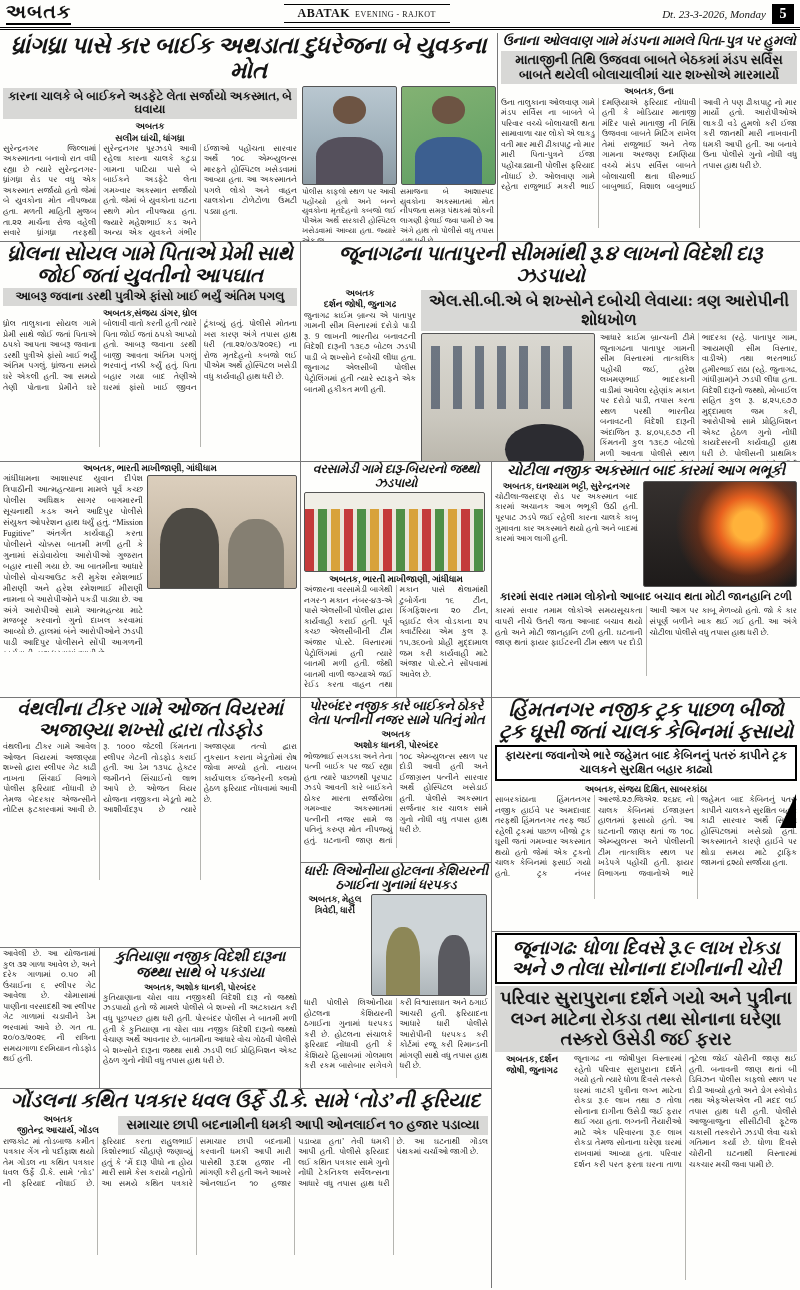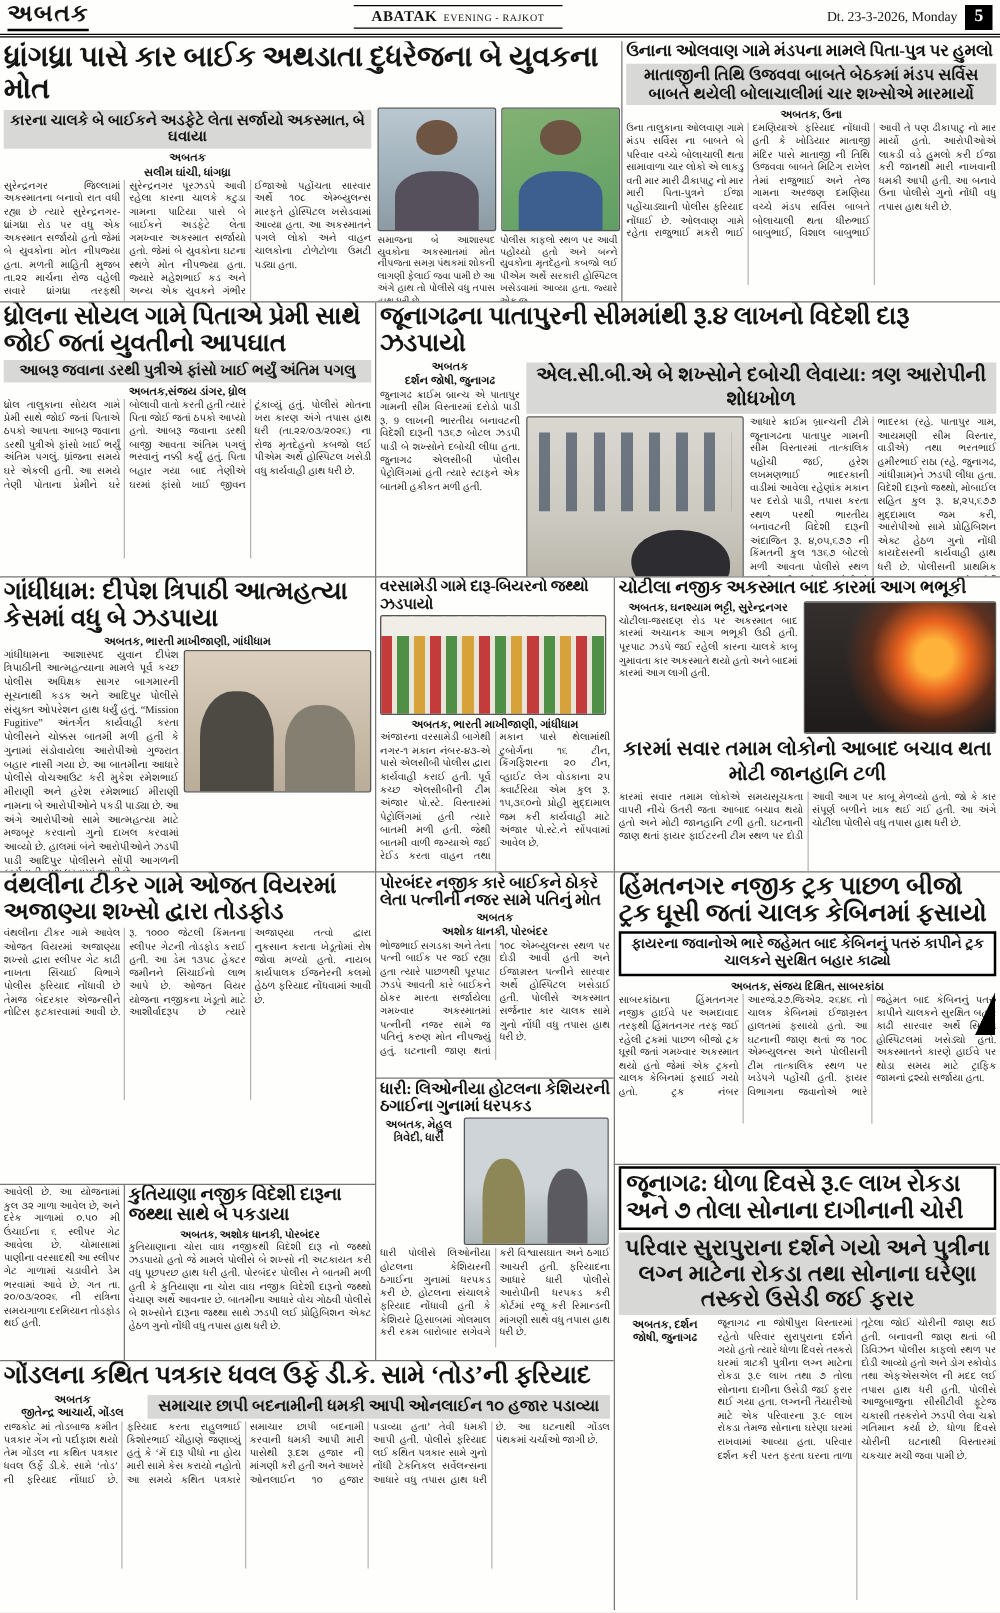--- a/index.html
+++ b/index.html
@@ -6,35 +6,35 @@
   .page{position:relative;width:800px;height:1290px;margin:0 auto;background:#fefefc;color:#141414;
         font-family:"Liberation Serif","DejaVu Sans",sans-serif;overflow:hidden;border-right:1px solid #444;}
   
   .mast{position:absolute;left:0;top:0;width:800px;height:30px;border-bottom:3px double #000;
         display:flex;align-items:center;justify-content:space-between;padding:0 6px;box-sizing:border-box;}
   .logo{font-size:19px;font-weight:bold;letter-spacing:1px;border-bottom:2px solid #000;line-height:1.1;}
   .m-center{display:flex;align-items:baseline;gap:5px;border-top:1px solid #000;border-bottom:1px solid #000;padding:1px 14px;}
   .m-title{font-weight:bold;font-size:12px;letter-spacing:.5px;}
   .m-sub{font-size:8px;font-weight:normal;letter-spacing:.5px;}
   .m-right{display:flex;align-items:center;gap:6px;}
-  .m-date{font-size:11px;}
+  .m-date{font-size:11px;font-style:italic;}
   .pageno{display:inline-block;width:22px;height:20px;background:#000;color:#fff;font-weight:bold;
           font-size:14px;text-align:center;line-height:20px;}
   
   .art{position:absolute;box-sizing:border-box;overflow:hidden;padding:1px 3px;}
-  .hl{margin:0 0 2px 0;font-weight:bold;line-height:1.08;letter-spacing:-.2px;}
+  .hl{margin:0 0 2px 0;font-weight:bold;text-align:center;line-height:1.08;letter-spacing:-.2px;font-style:italic;}
   .sub{background:#d8d8d6;font-weight:bold;text-align:center;padding:2px 4px;margin:2px 0;line-height:1.15;}
   .sub-box{border:2px solid #000;background:#fff;font-weight:bold;text-align:center;padding:2px 6px;margin:3px 0;line-height:1.2;position:relative;}
   .hl-box{border:2px solid #000;padding:3px 4px;}
   .by{font-weight:bold;text-align:center;font-size:9px;line-height:1.25;}
   .body{font-size:8.5px;line-height:1.32;text-align:justify;overflow:hidden;column-gap:7px;column-rule:1px solid #b5b5b0;}
   .cols2{column-count:2}.cols3{column-count:3}.cols5{column-count:5;font-size:8px;}
   .cap{font-size:7.6px;line-height:1.3;text-align:justify;overflow:hidden;}
   .row{display:flex;gap:5px;}
-  .highlight{font-weight:bold;text-align:center;font-size:16px;line-height:1.25;margin:3px 0;}
+  .highlight{font-weight:bold;text-align:center;font-size:11px;line-height:1.25;margin:3px 0;}
   
   .ph{position:relative;border:1px solid #555;border-radius:2px;overflow:hidden;flex-shrink:0;background:#c9c9c4;}
   .ph-person::before{content:"";position:absolute;width:36%;height:28%;left:32%;top:10%;background:#6d5443;border-radius:50%;}
   .ph-person::after{content:"";position:absolute;width:72%;height:48%;left:14%;bottom:0;background:#55505c;border-radius:42% 42% 0 0;}
   .ph-man1{background:linear-gradient(180deg,#b9c7d0 0%,#a0b1bb 55%,#8c9aa3 100%);}
   .ph-man2{background:linear-gradient(160deg,#83b273 0%,#5f9e63 100%);}
   .shirt-blue::after{background:#3c5f90;}
   .ph-group{background:linear-gradient(180deg,#dad8d1 0%,#cbc8bf 55%,#b3afa4 100%);}
   .ph-group::before{content:"";position:absolute;left:5%;top:8%;width:90%;height:42%;
       background:repeating-linear-gradient(90deg,#4a5668 0 9px,transparent 9px 22px);opacity:.75;}
@@ -78,22 +78,22 @@
         <div class="by">અબતક</div>
         <div class="by">સલીમ ઘાંચી, ધાંગધ્રા</div>
         <div class="body cols3" style="height:113px;font-size:8px;">સુરેન્દ્રનગર જિલ્લામાં અકસ્માતના બનાવો રાત વધી રહ્યા છે ત્યારે સુરેન્દ્રનગર-ધ્રાંગધ્રા રોડ પર વધુ એક અકસ્માત સર્જાયો હતો જેમાં બે યુવકોના મોત નીપજ્યા હતા. મળતી માહિતી મુજબ તા.૨૨ માર્ચના રોજ વહેલી સવારે ધ્રાંગધ્રા તરફથી સુરેન્દ્રનગર પૂરઝડપે આવી રહેલા કારના ચાલકે કટુડા ગામના પાટિયા પાસે બે બાઈકને અડફેટે લેતા ગમખ્વાર અકસ્માત સર્જાયો હતો. જેમાં બે યુવકોના ઘટના સ્થળે મોત નીપજ્યા હતા. જ્યારે મહેશભાઈ કડ અને અન્ય એક યુવકને ગંભીર ઈજાઓ પહોંચતા સારવાર અર્થે ૧૦૮ એમ્બ્યુલન્સ મારફતે હોસ્પિટલ ખસેડવામાં આવ્યા હતા. આ અકસ્માતને પગલે લોકો અને વાહન ચાલકોના ટોળેટોળા ઉમટી પડ્યા હતા.</div>
       </div>
       <div style="width:192px;">
         <div class="row" style="gap:4px;">
           <div class="ph ph-person ph-man1" style="width:93px;height:97px;"></div>
           <div class="ph ph-person ph-man2 shirt-blue" style="width:93px;height:97px;"></div>
         </div>
         <div class="row" style="gap:4px;margin-top:2px;">
+          <div class="cap" style="width:94px;height:62px;">પોલીસ કાફલો સ્થળ પર આવી પહોંચ્યો હતો અને બન્ને યુવકોના મૃતદેહનો કબજો લઈ પીએમ અર્થે સરકારી હોસ્પિટલ ખસેડવામાં આવ્યા હતા. જ્યારે એક જ</div>
           <div class="cap" style="width:94px;height:62px;">સમાજના બે આશાસ્પદ યુવકોના અકસ્માતમાં મોત નીપજતા સમગ્ર પંથકમાં શોકની લાગણી ફેલાઈ જવા પામી છે આ અંગે હાથ તો પોલીસે વધુ તપાસ હાથ ધરી છે.</div>
-          <div class="cap" style="width:94px;height:62px;">પોલીસ કાફલો સ્થળ પર આવી પહોંચ્યો હતો અને બન્ને યુવકોના મૃતદેહનો કબજો લઈ પીએમ અર્થે સરકારી હોસ્પિટલ ખસેડવામાં આવ્યા હતા. જ્યારે એક જ</div>
         </div>
       </div>
     </div>
   </section>
 
   <section class="art bl bb" style="left:497px;top:33px;width:303px;height:209px;">
     <h1 class="hl" style="font-size:13.5px;">ઉનાના ઓલવાણ ગામે મંડપના મામલે પિતા-પુત્ર પર હુમલો</h1>
     <div class="sub" style="font-size:13px;">માતાજીની તિથિ ઉજવવા બાબતે બેઠકમાં મંડપ સર્વિસ બાબતે થયેલી બોલાચાલીમાં ચાર શખ્સોએ મારમાર્યો</div>
     <div class="by">અબતક, ઉના</div>
     <div class="body cols3" style="height:130px;font-size:8px;">ઉના તાલુકાના ઓલવાણ ગામે મંડપ સર્વિસ ના બાબતે બે પરિવાર વચ્ચે બોલાચાલી થતા સામાવાળા ચાર લોકો એ લાકડુ વતી માર મારી ઢીકાપાટુ નો માર મારી પિતા-પુત્રને ઈજા પહોંચાડ્યાની પોલીસ ફરિયાદ નોંધાઈ છે. ઓલવાણ ગામે રહેતા રાજુભાઈ મકરી ભાઈ દમણિયાએ ફરિયાદ નોંધાવી હતી કે ખોડિયાર માતાજી મંદિર પાસે માતાજી ની તિથિ ઉજવવા બાબતે મિટિંગ રાખેલ તેમાં રાજુભાઈ અને તેજ ગામના અરજણ દમણિયા વચ્ચે મંડપ સર્વિસ બાબતે બોલાચાલી થતા ધીરુભાઈ બાબુભાઈ, વિશાલ બાબુભાઈ આવી તે પણ ઢીકાપાટુ નો માર માર્યો હતો. આરોપીઓએ લાકડી વડે હુમલો કરી ઈજા કરી જાનથી મારી નાખવાની ધમકી આપી હતી. આ બનાવે ઉના પોલીસે ગુનો નોંધી વધુ તપાસ હાથ ધરી છે.</div>
@@ -118,21 +118,20 @@
         <div class="sub" style="font-size:16px;">એલ.સી.બી.એ બે શખ્સોને દબોચી લેવાયા: ત્રણ આરોપીની શોધખોળ</div>
         <div class="row">
           <div class="ph ph-group" style="width:172px;height:150px;"></div>
           <div class="body cols2" style="height:150px;font-size:8px;flex:1;">આધારે ક્રાઈમ બ્રાન્ચની ટીમે જૂનાગઢના પાતાપુર ગામની સીમ વિસ્તારમાં તાત્કાલિક પહોંચી જઈ, હરેશ લખમણભાઈ ભાદરકાની વાડીમાં આવેલા રહેણાંક મકાન પર દરોડો પાડી, તપાસ કરતા સ્થળ પરથી ભારતીય બનાવટની વિદેશી દારૂની અંદાજિત રૂ. ૪,૦૫,૬૭૭ ની કિંમતની કુલ ૧૩૬૭ બોટલો મળી આવતા પોલીસે સ્થળ પરથી મળી આવેલ આરોપીઓ હરેશભાઈ લખમણભાઈ ભાદરકા (રહે. પાતાપુર ગામ, આયમણી સીમ વિસ્તાર, વાડીએ) તથા ભરતભાઈ હમીરભાઈ રાઠા (રહે. જુનાગઢ, ગાંધીગ્રામ)ને ઝડપી લીધા હતા. વિદેશી દારૂનો જથ્થો, મોબાઈલ સહિત કુલ રૂ. ૪,૨૫,૬૭૭ મુદ્દામાલ જમ કરી, આરોપીઓ સામે પ્રોહિબિશન એક્ટ હેઠળ ગુનો નોંધી કાયદેસરની કાર્યવાહી હાથ ધરી છે. પોલીસની પ્રાથમિક તપાસમાં આ ગુન્હામાં મેરા ઉર્ફે બકરી પરબતભાઈ ઘામણા (રહે. જુનાગઢ ગાંધીગ્રામ), દેવા જેસાભાઈ પરમાર (રહે. મીરાનગર જુનાગઢ) તથા નિકુલ ભરતભાઈ રાઠા (રહે. જુનાગઢ ગાંધીગ્રામ ધરમ ચોકડી) ના નામો ખુલતા તેને પકડી પાડવા તજવીજ હાથ ધરવામાં આવી છે.</div>
         </div>
       </div>
     </div>
   </section>
 
   <section class="art bb" style="left:0;top:462px;width:300px;height:236px;">
-    <h1 class="hl" style="font-size:20px;">ગાંધીધામ: દીપેશ ત્રિપાઠી આત્મહત્યા કેસમાં વધુ બે ઝડપાયા</h1>
     <div class="by">અબતક, ભારતી માખીજાણી, ગાંધીધામ</div>
     <div style="position:relative;">
       <div class="ph ph-two" style="width:148px;height:112px;float:right;margin:1px 0 2px 4px;"></div>
       <div class="body" style="height:178px;font-size:8.3px;">ગાંધીધામના આશાસ્પદ યુવાન દીપેશ ત્રિપાઠીની આત્મહત્યાના મામલે પૂર્વ કચ્છ પોલીસ અધિક્ષક સાગર બાગમારની સૂચનાથી કડક અને આદિપુર પોલીસે સંયુક્ત ઓપરેશન હાથ ધર્યું હતું. “Mission Fugitive” અંતર્ગત કાર્યવાહી કરતા પોલીસને ચોક્કસ બાતમી મળી હતી કે ગુનામાં સંડોવાયેલા આરોપીઓ ગુજરાત બહાર નાસી ગયા છે. આ બાતમીના આધારે પોલીસે વોચઆઉટ કરી મુકેશ રમેશભાઈ મીરાણી અને હરેશ રમેશભાઈ મીરાણી નામના બે આરોપીઓને પકડી પાડ્યા છે. આ અંગે આરોપીઓ સામે આત્મહત્યા માટે મજબૂર કરવાનો ગુનો દાખલ કરવામાં આવ્યો છે. હાલમાં બંને આરોપીઓને ઝડપી પાડી આદિપુર પોલીસને સોંપી આગળની કાર્યવાહી હાથ ધરવામાં આવી છે.</div>
     </div>
   </section>
 
   <section class="art bl bb" style="left:300px;top:462px;width:191px;height:236px;">
     <h1 class="hl" style="font-size:12.5px;">વરસામેડી ગામે દારૂ-બિયરનો જથ્થો ઝડપાયો</h1>
     <div class="ph ph-bottles" style="width:179px;height:78px;"></div>

